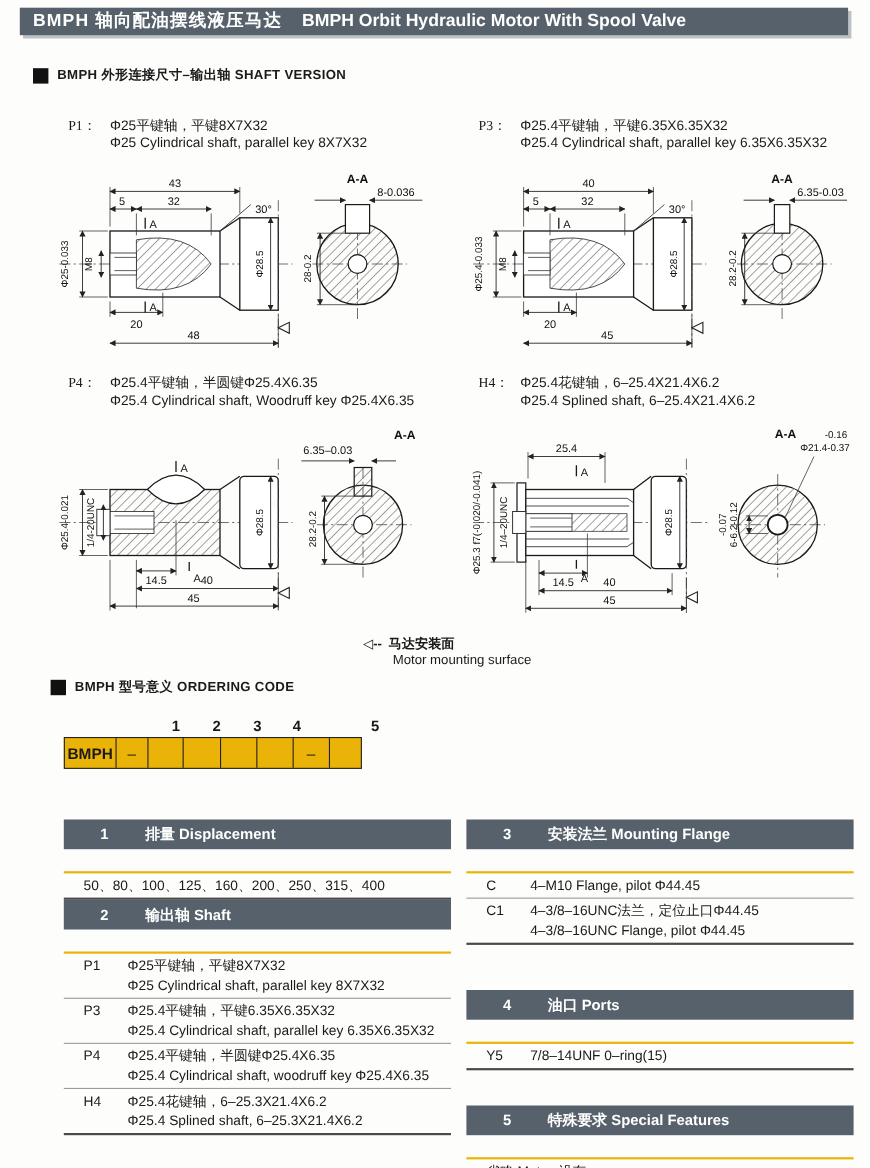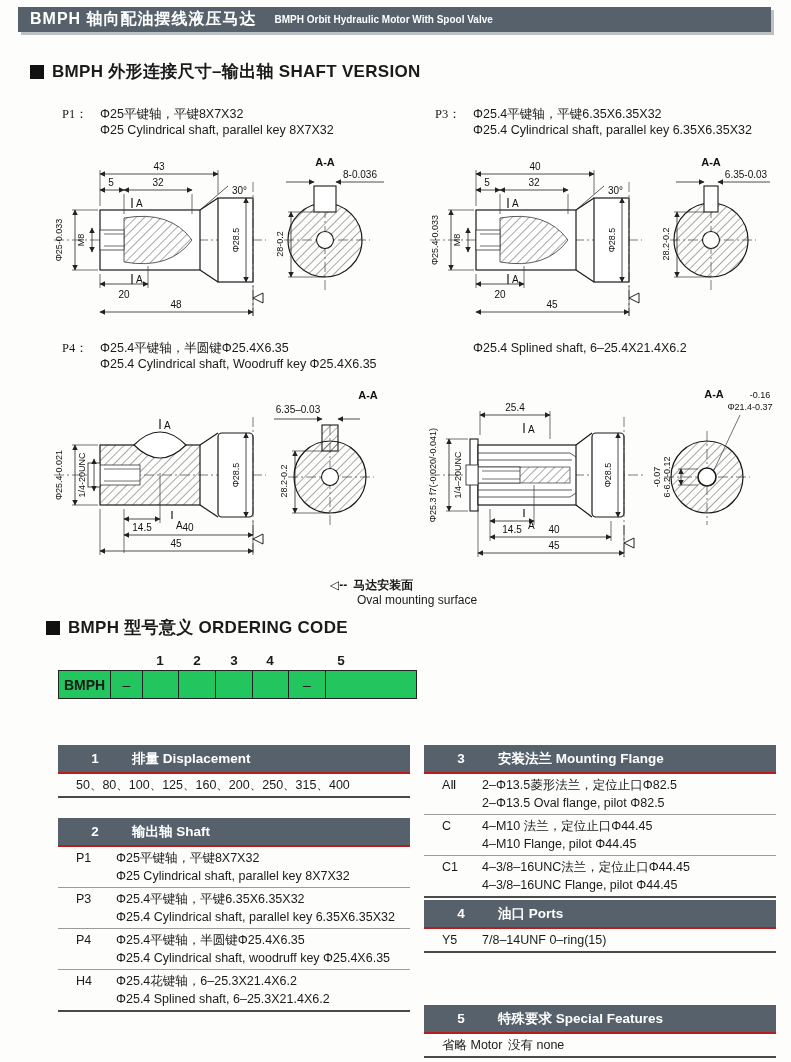--- a/index.html
+++ b/index.html
@@ -5,26 +5,26 @@
   * { margin:0; padding:0; box-sizing:border-box; }
   html,body { background:#f3f3f1; }
   body { font-family:"Liberation Sans","DejaVu Sans",sans-serif; color:#1a1a1a; }
   .page { position:relative; width:791px; height:1062px; background:#fdfdfc; overflow:hidden; }
 
   
   .topbar { position:absolute; left:18px; top:7px; width:753px; height:25px;
             background:#56616b; box-shadow:3px 3px 0 0 #bcc1c5;
             display:flex; align-items:center; gap:18px; padding:0 12px; }
   .topbar .zh { color:#fff; font-size:16px; font-weight:bold; letter-spacing:1px;text-align:center; }
-  .topbar .en { color:#fff; font-size:10px; font-weight:bold; }
+  .topbar .en { color:#fff; font-size:16px; font-weight:bold; }
 
   
   .sec-title { position:absolute; display:flex; align-items:center; gap:8px; }
   .sec-title .sq { width:14px; height:14px; background:#111; }
-  .sec-title .t { font-size:17px; font-weight:bold; letter-spacing:0.3px; }
+  .sec-title .t { font-size:12px; font-weight:bold; letter-spacing:0.3px; }
 
   
   .dlabel { position:absolute; font-size:12.5px; line-height:16px; }
   .dlabel .row { display:flex; }
   .dlabel .code { width:38px;font-family:Liberation Serif, serif; }
   .dlabel .ind { margin-left:38px; }
 
   .drawing { position:absolute; }
   svg text { font-family:"Liberation Sans","DejaVu Sans",sans-serif; fill:#111; }
   .dt { font-size:10px; }
@@ -33,31 +33,31 @@
 
   
   .mnote { position:absolute; left:330px; top:578px; font-size:12px; line-height:15px; }
   .mnote .l1 { display:flex; gap:6px; font-weight:bold; }
   .mnote .en { margin-left:27px; }
 
   
   .ocwrap { position:absolute; left:58px; top:653px; }
   .ocnums { position:relative; height:17px; font-size:13.5px; font-weight:bold; }
   .ocnums span { position:absolute; transform:translateX(-50%); }
-  .octable { display:flex; border:1.5px solid #222; width:359px; height:29px; background:#22c55e; }
+  .octable { display:flex; border:1.5px solid #222; width:271px; height:29px; background:#eab308; }
   .octable .cell { border-right:1.5px solid #222; display:flex; align-items:center; justify-content:center;
                    font-size:14px; }
   .octable .cell:last-child { border-right:none; }
 
   
   .dtable { position:absolute; width:352px; }
   .thead { height:27px; background:#56616b; color:#fff; display:flex; align-items:center;
            font-size:13.5px; font-weight:bold; }
   .thead .num { width:74px; text-align:center; }
-  .tbody { border-top:2px solid #b91c1c; margin-top:0; }
+  .tbody { border-top:2px solid #eab308; margin-top:20px; }
   .trow { display:flex; border-bottom:1px solid #9a9a9a; font-size:12.5px; line-height:18px;
           padding:2px 0; }
   .trow:last-child { border-bottom:2px solid #4a4a4a; }
   .trow .code { width:58px; padding-left:18px; flex-shrink:0; }
   .trow .desc { flex:1; }
   .plain { padding-left:18px; font-size:12.5px; }
 </style>
 </head>
 <body>
 
@@ -231,20 +231,24 @@
 
   <div class="dlabel" style="left:62px; top:340px;">
     <div class="row">
         <span class="code">P4：</span>
       <span>Φ25.4平键轴，半圆键Φ25.4X6.35</span>
       </div>
     <div class="ind">Φ25.4 Cylindrical shaft, Woodruff key Φ25.4X6.35</div>
   </div>
 
   <div class="dlabel" style="left:435px; top:340px;">
+    <div class="row">
+        <span class="code">H4：</span>
+      <span>Φ25.4花键轴，6–25.4X21.4X6.2</span>
+      </div>
     <div class="ind">Φ25.4 Splined shaft, 6–25.4X21.4X6.2</div>
   </div>
 
   <div class="drawing" style="left:48px; top:385px;">
   <svg width="345" height="185" viewBox="0 0 345 185">
     <defs>
       <pattern id="p4h" width="6" height="6" patternTransform="rotate(45)" patternUnits="userSpaceOnUse">
         <line x1="0" y1="0" x2="0" y2="6" stroke="#555" stroke-width="1"></line>
       </pattern>
       <marker id="p4ar" viewBox="0 0 10 10" refX="9" refY="5" markerWidth="7" markerHeight="7" orient="auto-start-reverse">
@@ -376,21 +380,21 @@
     <text class="dts" transform="rotate(-90 236 92)" x="236" y="92" text-anchor="middle">-0.07</text>
     <text class="dts" transform="rotate(-90 246 92)" x="246" y="92" text-anchor="middle">6-6.2-0.12</text>
   </svg>
   </div>
 
   <div class="mnote">
     <div class="l1">
       <span>◁--</span>
       <span>马达安装面</span>
     </div>
-    <div class="en">Oval mounting surface</div>
+    <div class="en">Motor mounting surface</div>
   </div>
 
   <div class="sec-title" style="left:46px; top:616px;">
     <span class="sq"></span>
     <span class="t">BMPH 型号意义 ORDERING CODE</span>
   </div>
 
   <div class="ocwrap">
     <div class="ocnums">
       <span style="left:102px">1</span>
@@ -460,30 +464,22 @@
     </div>
   </div>
 
   <div class="dtable" style="left:424px; top:745px;">
     <div class="thead">
       <span class="num">3</span>
       <span>安装法兰 Mounting Flange</span>
     </div>
     <div class="tbody">
       <div class="trow">
-        <div class="code">AⅡ</div>
-        <div class="desc">
-            <div>2–Φ13.5菱形法兰，定位止口Φ82.5</div>
-          <div>2–Φ13.5 Oval flange, pilot Φ82.5</div>
-          </div>
-      </div>
-      <div class="trow">
         <div class="code">C</div>
         <div class="desc">
-            <div>4–M10 法兰，定位止口Φ44.45</div>
           <div>4–M10 Flange, pilot Φ44.45</div>
           </div>
       </div>
       <div class="trow">
         <div class="code">C1</div>
         <div class="desc">
             <div>4–3/8–16UNC法兰，定位止口Φ44.45</div>
           <div>4–3/8–16UNC Flange, pilot Φ44.45</div>
           </div>
       </div>

